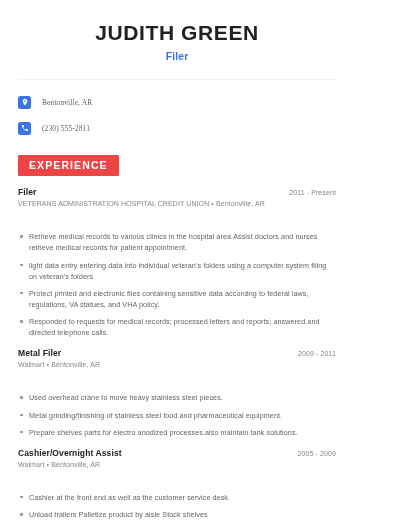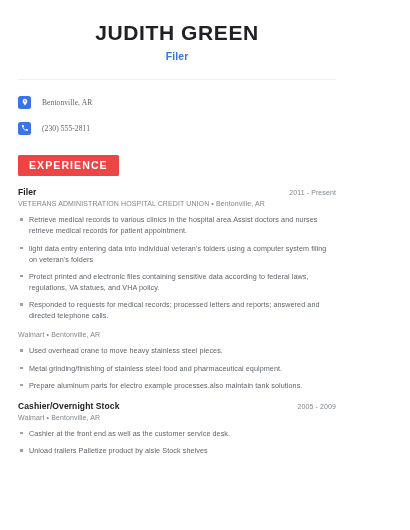--- a/index.html
+++ b/index.html
@@ -111,21 +111,21 @@
     white-space: nowrap;
   }
   .job-company {
     font-size: 7px;
     color: #80868b;
     margin-top: 3px;
     letter-spacing: 0.1px;
   }
   .job-bullets {
     list-style: none;
-    margin: 7px 0 0 0;
+    margin: 24px 0 0 0;
     padding: 0;
   }
   .job-bullets li {
     position: relative;
     padding-left: 11px;
     font-size: 7.2px;
     line-height: 1.55;
     color: #5f6368;
     margin-bottom: 6px;
     letter-spacing: 0.08px;
@@ -189,31 +189,35 @@
         <div class="job-company">VETERANS ADMINISTRATION HOSPITAL CREDIT UNION  •  Bentonville, AR</div>
         <ul class="job-bullets">
           <li>Retrieve medical records to various clinics in the hospital area.Assist doctors and nurses retrieve medical records for patient appointment.</li>
           <li>light data entry entering data into individual veteran's folders using a computer system filing on veteran's folders</li>
           <li>Protect printed and electronic files containing sensitive data according to federal laws, regulations, VA statues, and VHA policy.</li>
           <li>Responded to requests for medical records; processed letters and reports; answered and directed telephone calls.</li>
         </ul>
       </div>
 
       <div class="job">
+        <div class="job-head">
+          <span class="job-role">Metal Filer</span>
+          <span class="job-dates">2009 - 2011</span>
+        </div>
         <div class="job-company">Walmart  •  Bentonville, AR</div>
         <ul class="job-bullets">
           <li>Used overhead crane to move heavy stainless steel pieces.</li>
           <li>Metal grinding/finishing of stainless steel food and pharmaceutical equipment.</li>
-          <li>Prepare aluminum parts for electro example processes.also maintain tank solutions.</li>
+          <li>Prepare shelves parts for electro anodized processes.also maintain tank solutions.</li>
         </ul>
       </div>
 
       <div class="job">
         <div class="job-head">
-          <span class="job-role">Cashier/Overnight Stock</span>
+          <span class="job-role">Cashier/Overnight Assist</span>
           <span class="job-dates">2005 - 2009</span>
         </div>
         <div class="job-company">Walmart  •  Bentonville, AR</div>
         <ul class="job-bullets">
           <li>Cashier at the front end as well as the customer service desk.</li>
           <li>Unload trailers Palletize product by aisle Stock shelves</li>
         </ul>
       </div>
 
     </div>

